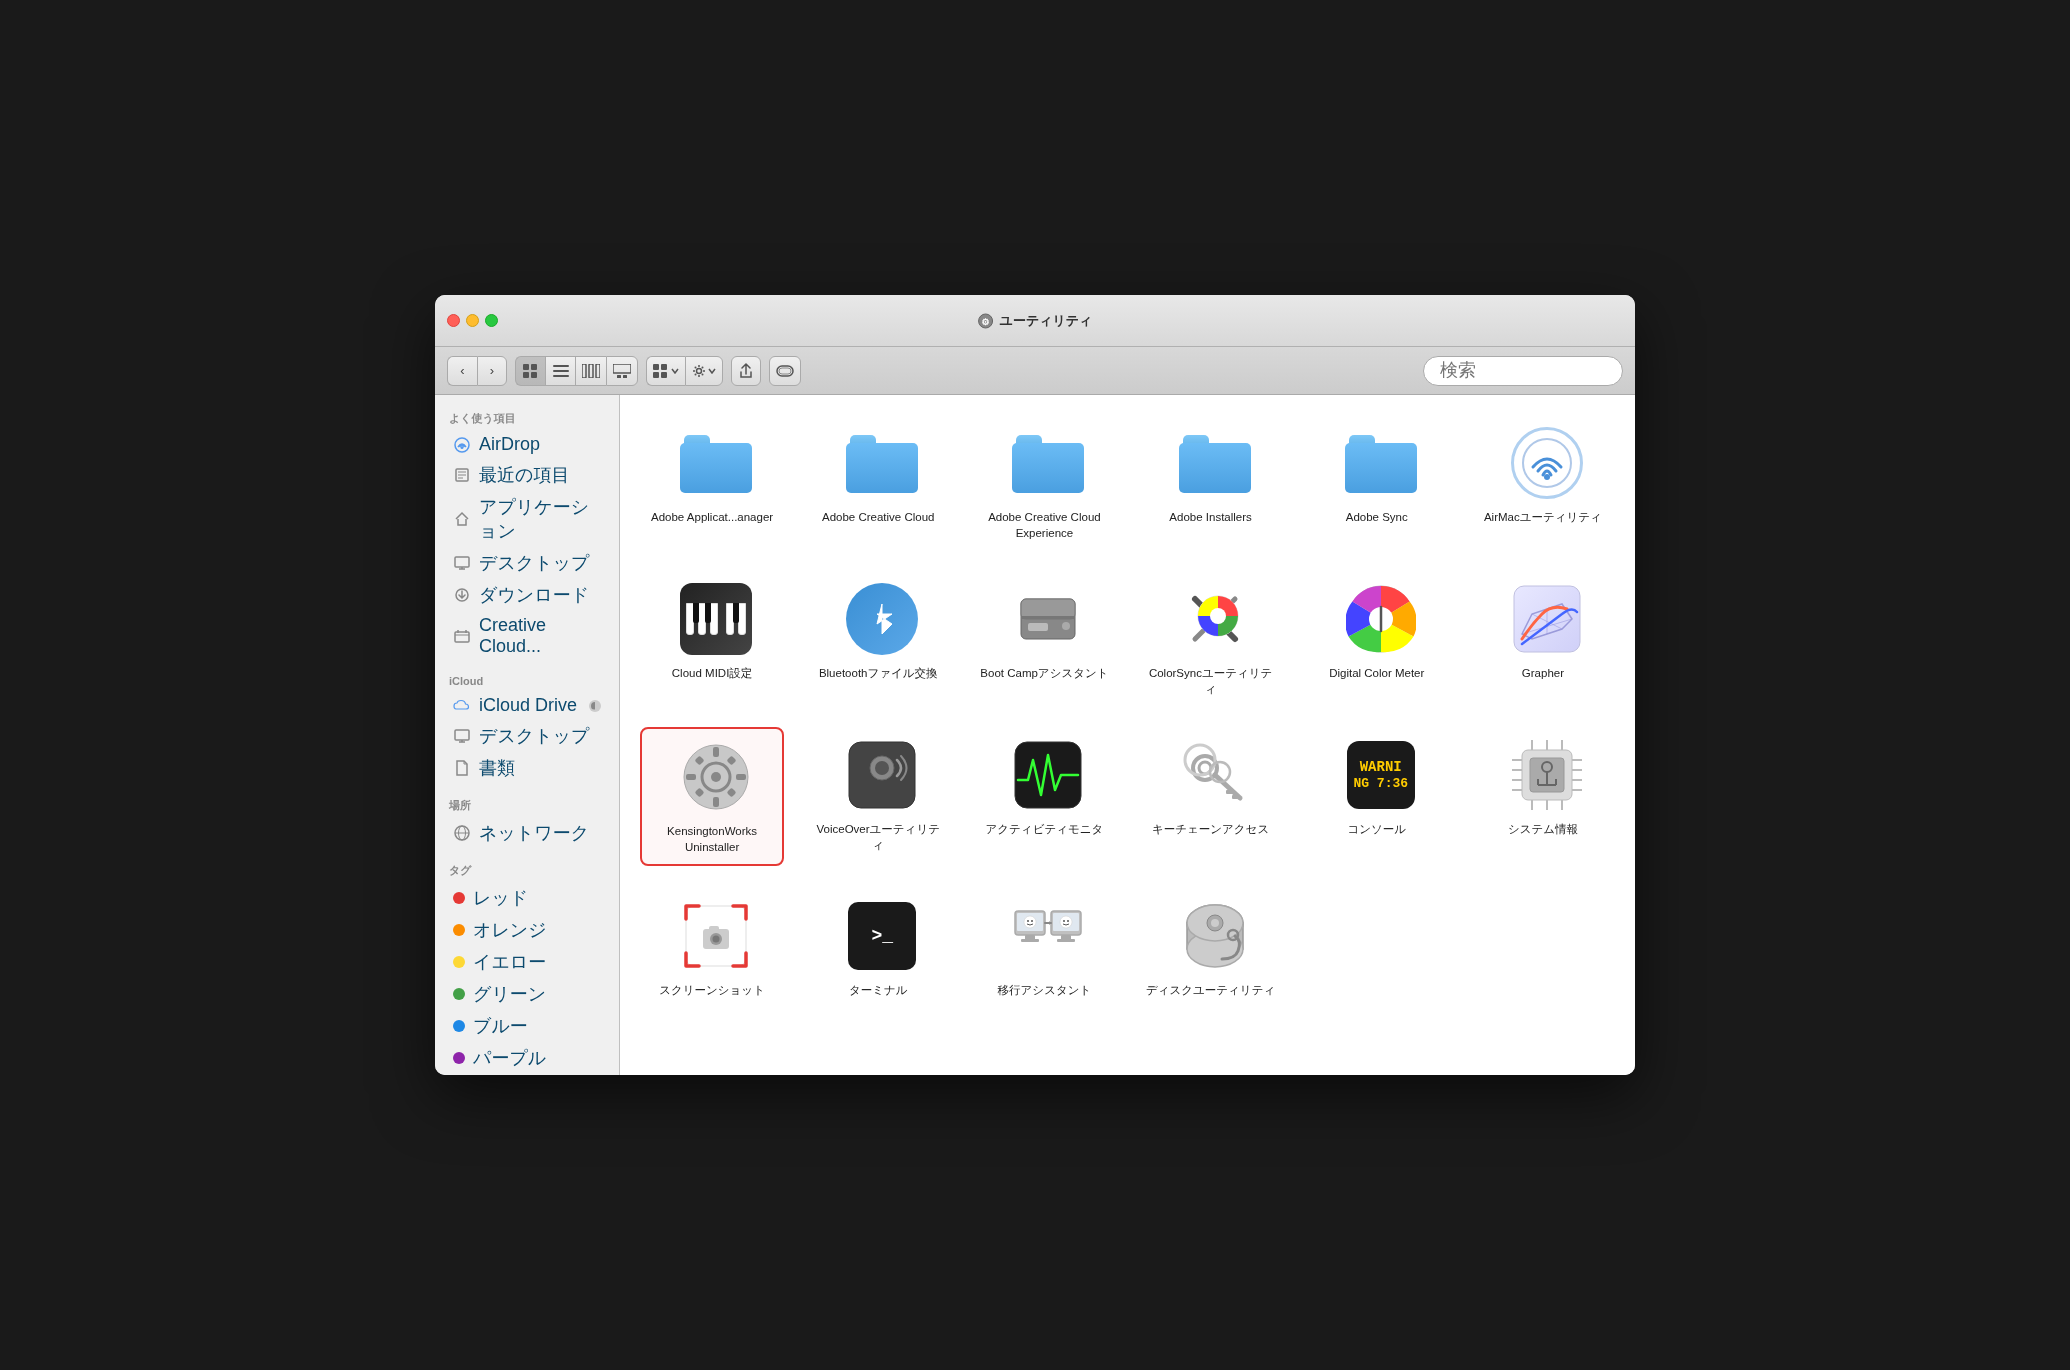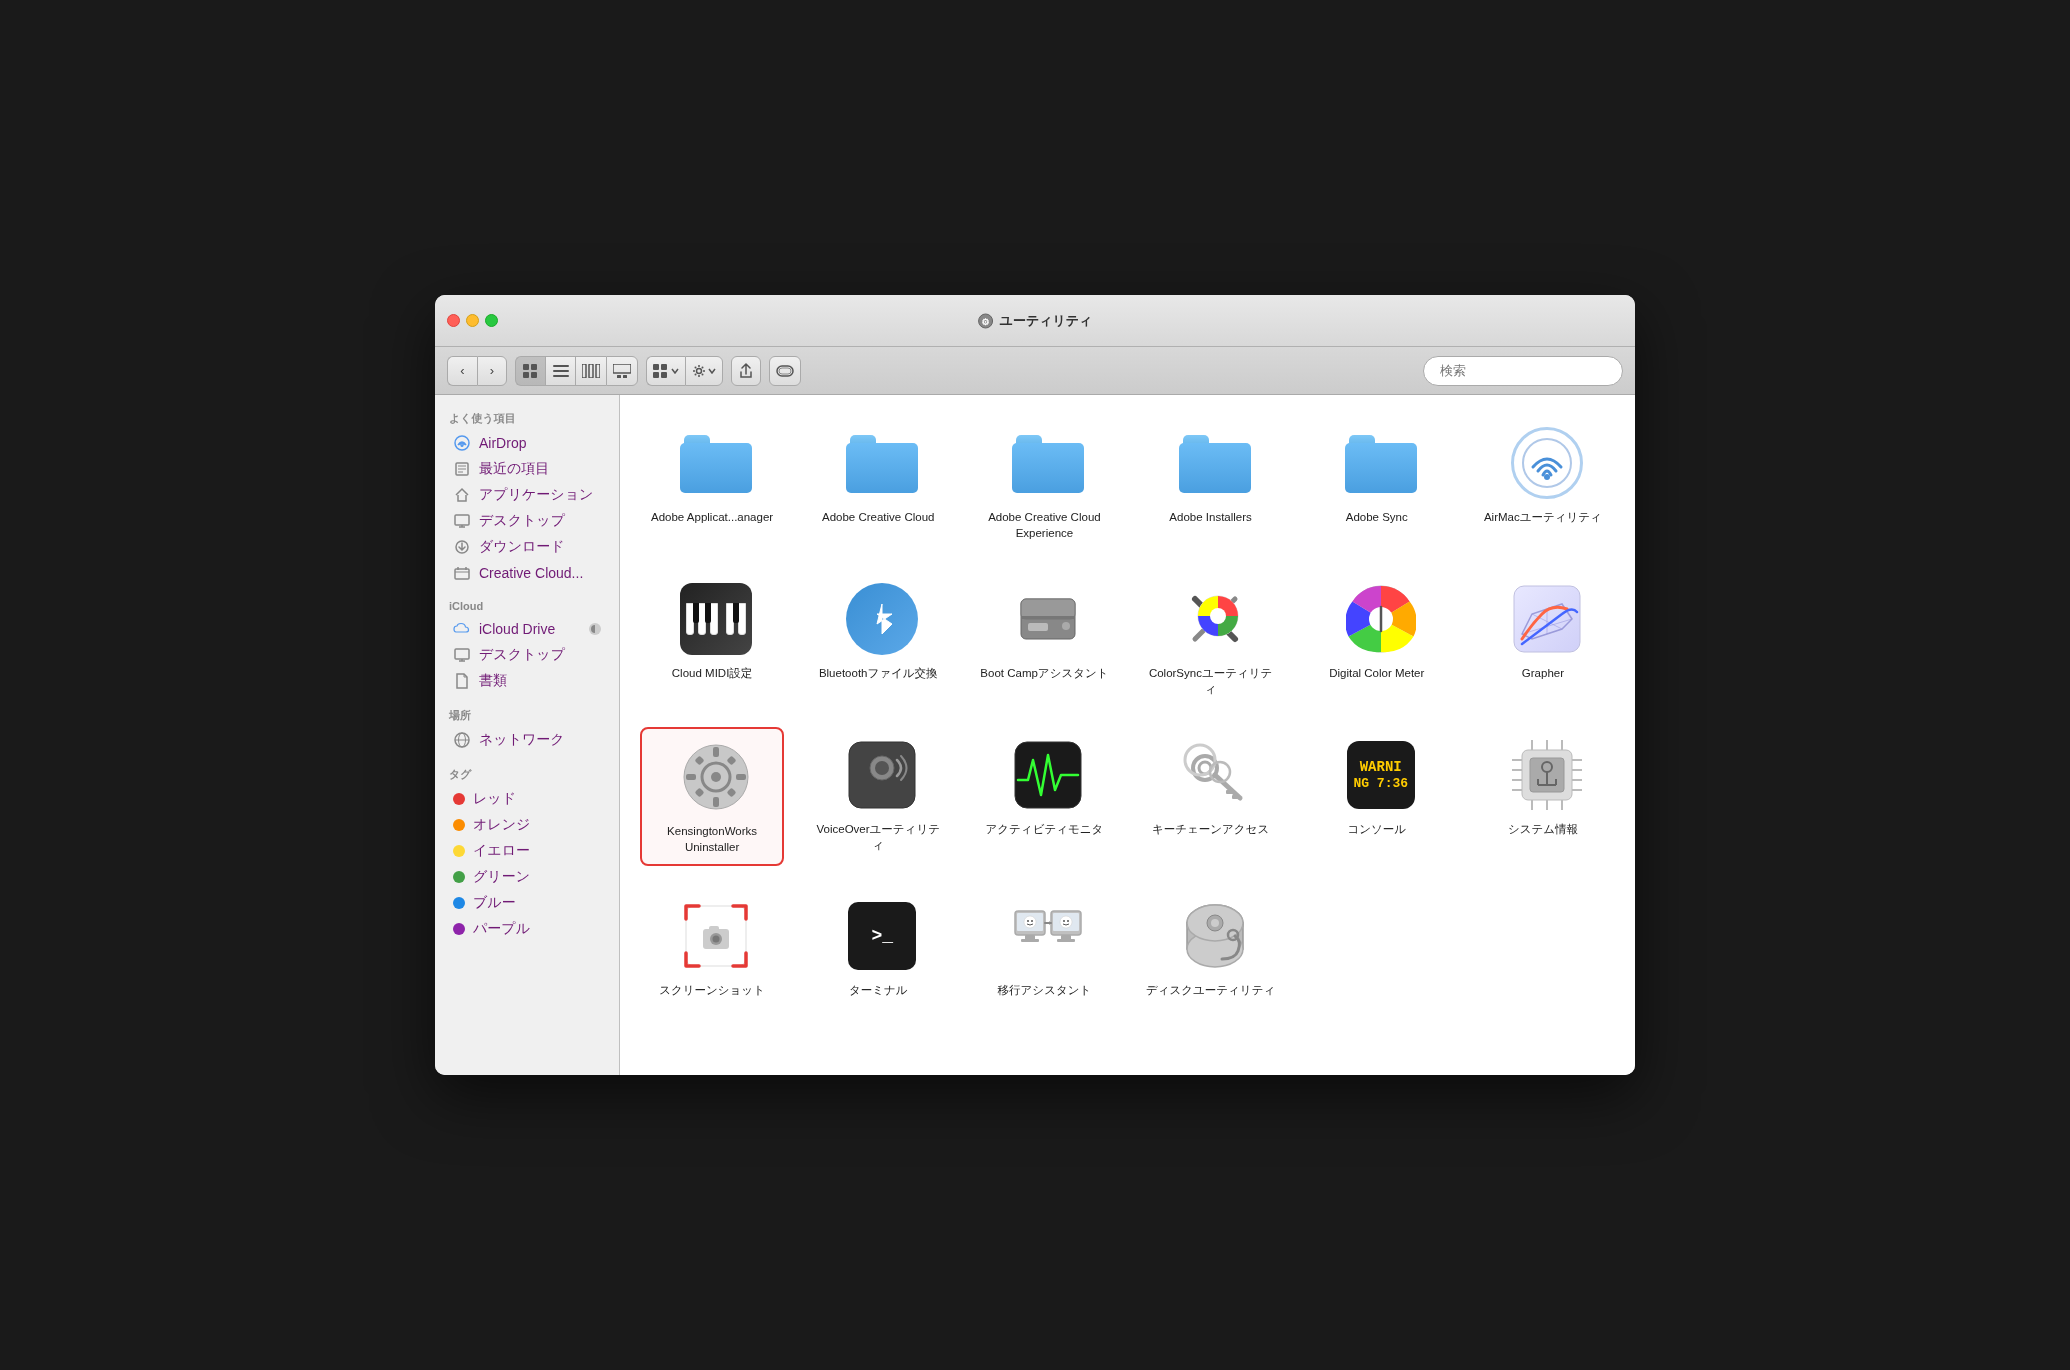--- a/index.html
+++ b/index.html
@@ -133,22 +133,22 @@
       font-weight: 700;
       padding: 6px 14px 4px;
       text-transform: none;
     }
     .sidebar-item {
       display: flex;
       align-items: center;
       padding: 4px 14px;
       gap: 8px;
       cursor: pointer;
-      font-size: 14px;
-      color: #701a75;
+      font-size: 18px;
+      color: #0c4a6e;
       border-radius: 6px;
       margin: 0 4px;
     }
     .sidebar-item-icon {
       width: 18px;
       height: 18px;
       display: flex;
       align-items: center;
       justify-content: center;
       font-size: 14px;
@@ -355,21 +355,21 @@
         <rect x="1" y="2" width="16" height="10" fill="none" stroke="#555" stroke-width="1.5" rx="5"></rect>
         <rect x="3" y="4" width="12" height="6" fill="none" stroke="#888" stroke-width="1" rx="3"></rect>
       </svg>
     </div>
     <div class="spacer"></div>
     <div class="search-box">
       <svg width="12" height="12" viewBox="0 0 12 12">
         <circle cx="5" cy="5" r="4" fill="none" stroke="#999" stroke-width="1.5"></circle>
         <line x1="8" y1="8" x2="11" y2="11" stroke="#999" stroke-width="1.5" stroke-linecap="round"></line>
       </svg>
-      <input type="text" style="font-size: 13px; color: rgb(136, 136, 136);" placeholder="検索">
+      <input type="text" style="font-size: 18px; color: rgb(136, 136, 136);" placeholder="検索">
     </div>
   </div>
 
   <div class="main">
 
     <div class="sidebar">
       <div class="sidebar-section-header">よく使う項目</div>
 
       <div class="sidebar-item">
         <div class="sidebar-item-icon">

